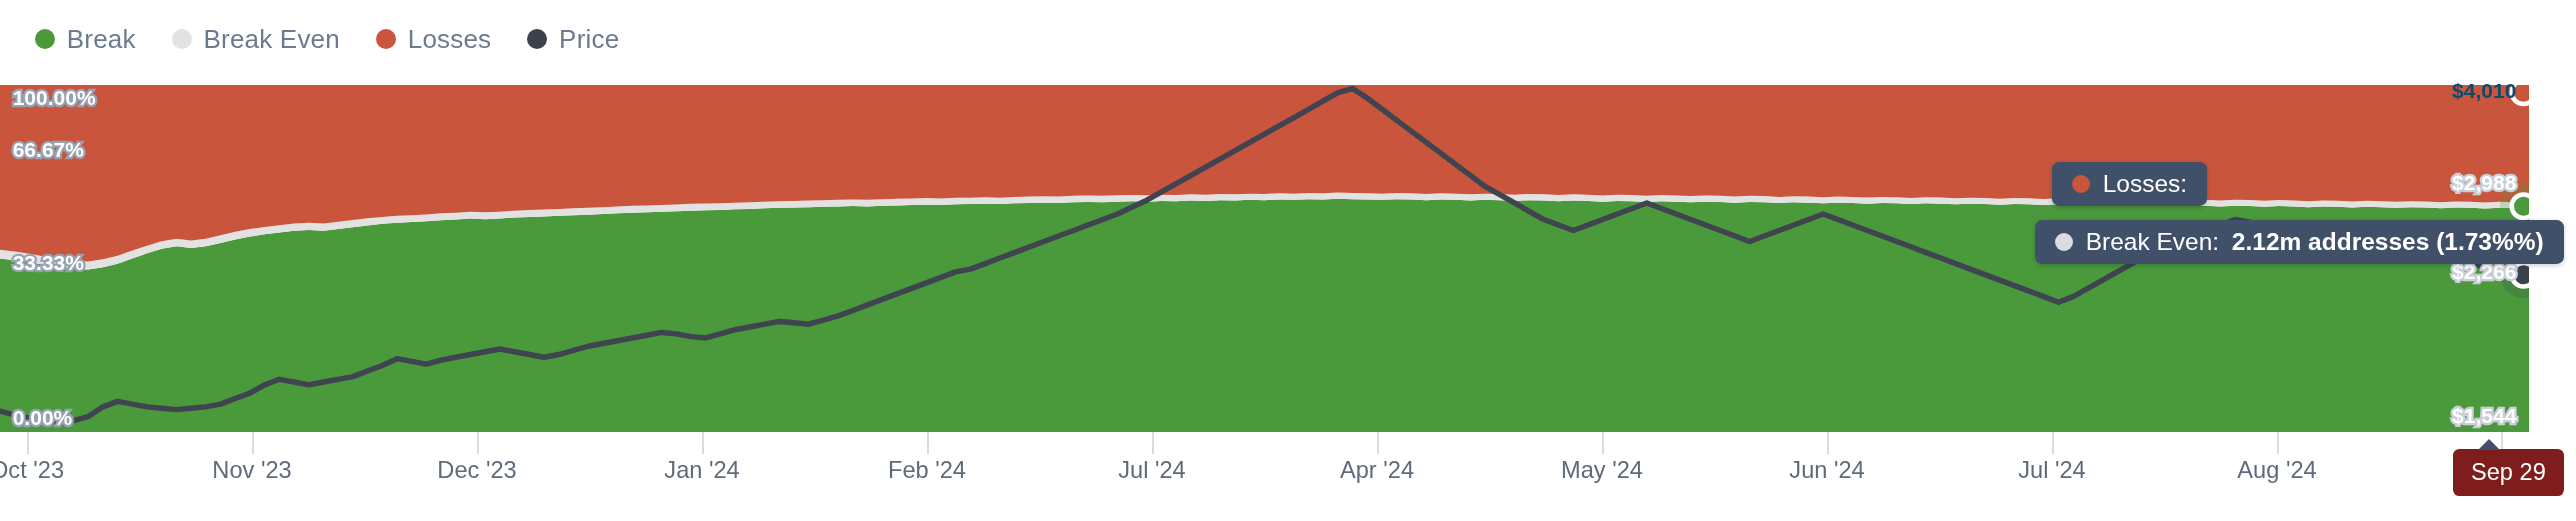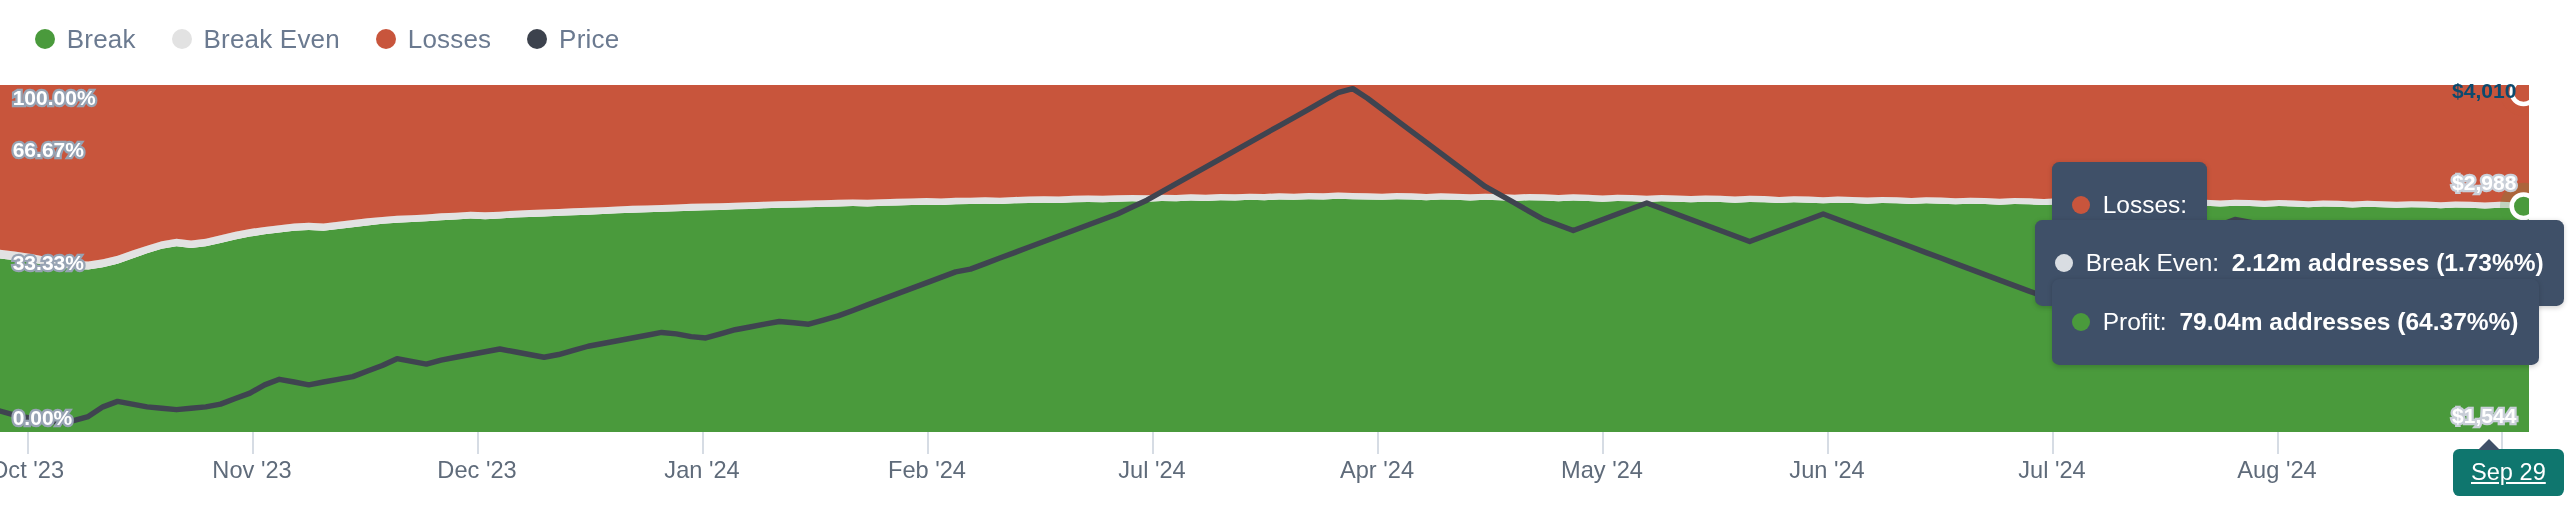--- a/index.html
+++ b/index.html
@@ -31,35 +31,35 @@
   .plab.plain { color:#0c4a6e; font-weight:bold; }
 
   
   .xaxis { position:absolute; left:0; top:432px; width:2529px; height:90px; }
   .xtick { position:absolute; top:0; width:1.8px; height:22px; background:#d6dce4; }
   .xlabel { position:absolute; top:25.4px; font-size:23.6px; color:#5f6b7a;
             transform:translateX(-50%); white-space:nowrap; }
 
   
   .tip { position:absolute; background:#3f5068; color:#ffffff; border-radius:7.3px;
-         padding:29px 20px; font-size:24.5px; white-space:nowrap;
+         padding:8px 20px; font-size:24.5px; white-space:nowrap;
          display:flex; align-items:center; gap:12.7px; box-shadow:0 1.8px 5.5px rgba(0,0,0,.18); }
   .tip .tdot { width:18px; height:18px; border-radius:50%; flex:0 0 auto; }
   .tip .tlab { font-weight:400; }
   .tip .tval { font-weight:bold; }
 
   #tip-losses    { left:2052px; top:162px; }
   #tip-breakeven { left:2035px; top:220px; }
   #tip-profit    { left:2052px; top:279px; }
   #tip-price     { left:2279px; top:334px; }
 
   
-  .datepill { position:absolute; left:2453px; top:449px; background:#0f766e;
+  .datepill { position:absolute; left:2453px; top:449px; background:#7f1d1d;
               color:#fff; font-size:23.6px; padding:10px 18px; border-radius:6.4px;
-              white-space:nowrap;text-decoration:underline; }
+              white-space:nowrap; }
   .datepill::before { content:""; position:absolute; left:25.4px; top:-10px;
               border-left:11.8px solid transparent; border-right:11.8px solid transparent;
               border-bottom:11px solid #3f5068; }
 </style>
 </head>
 <body>
 
 <div id="root">
 
   <div class="legend">
@@ -153,23 +153,18 @@
     <span class="tdot" style="background:#c8553c"></span>
     <span class="tlab">Losses:</span>
   </div>
 
   <div class="tip" id="tip-breakeven">
     <span class="tdot" style="background:#d9dde2"></span>
     <span class="tlab">Break Even:</span>
     <span class="tval">2.12m addresses (1.73%%)</span>
   </div>
 
-  <div class="tip" id="tip-profit">
-    <span class="tdot" style="background:#4a9a3c"></span>
-    <span class="tlab">Profit:</span>
-    <span class="tval">79.04m addresses (64.37%%)</span>
-  </div>
 
 
   <div class="datepill">Sep 29</div>
 
 </div>
 
 
 </body></html>

